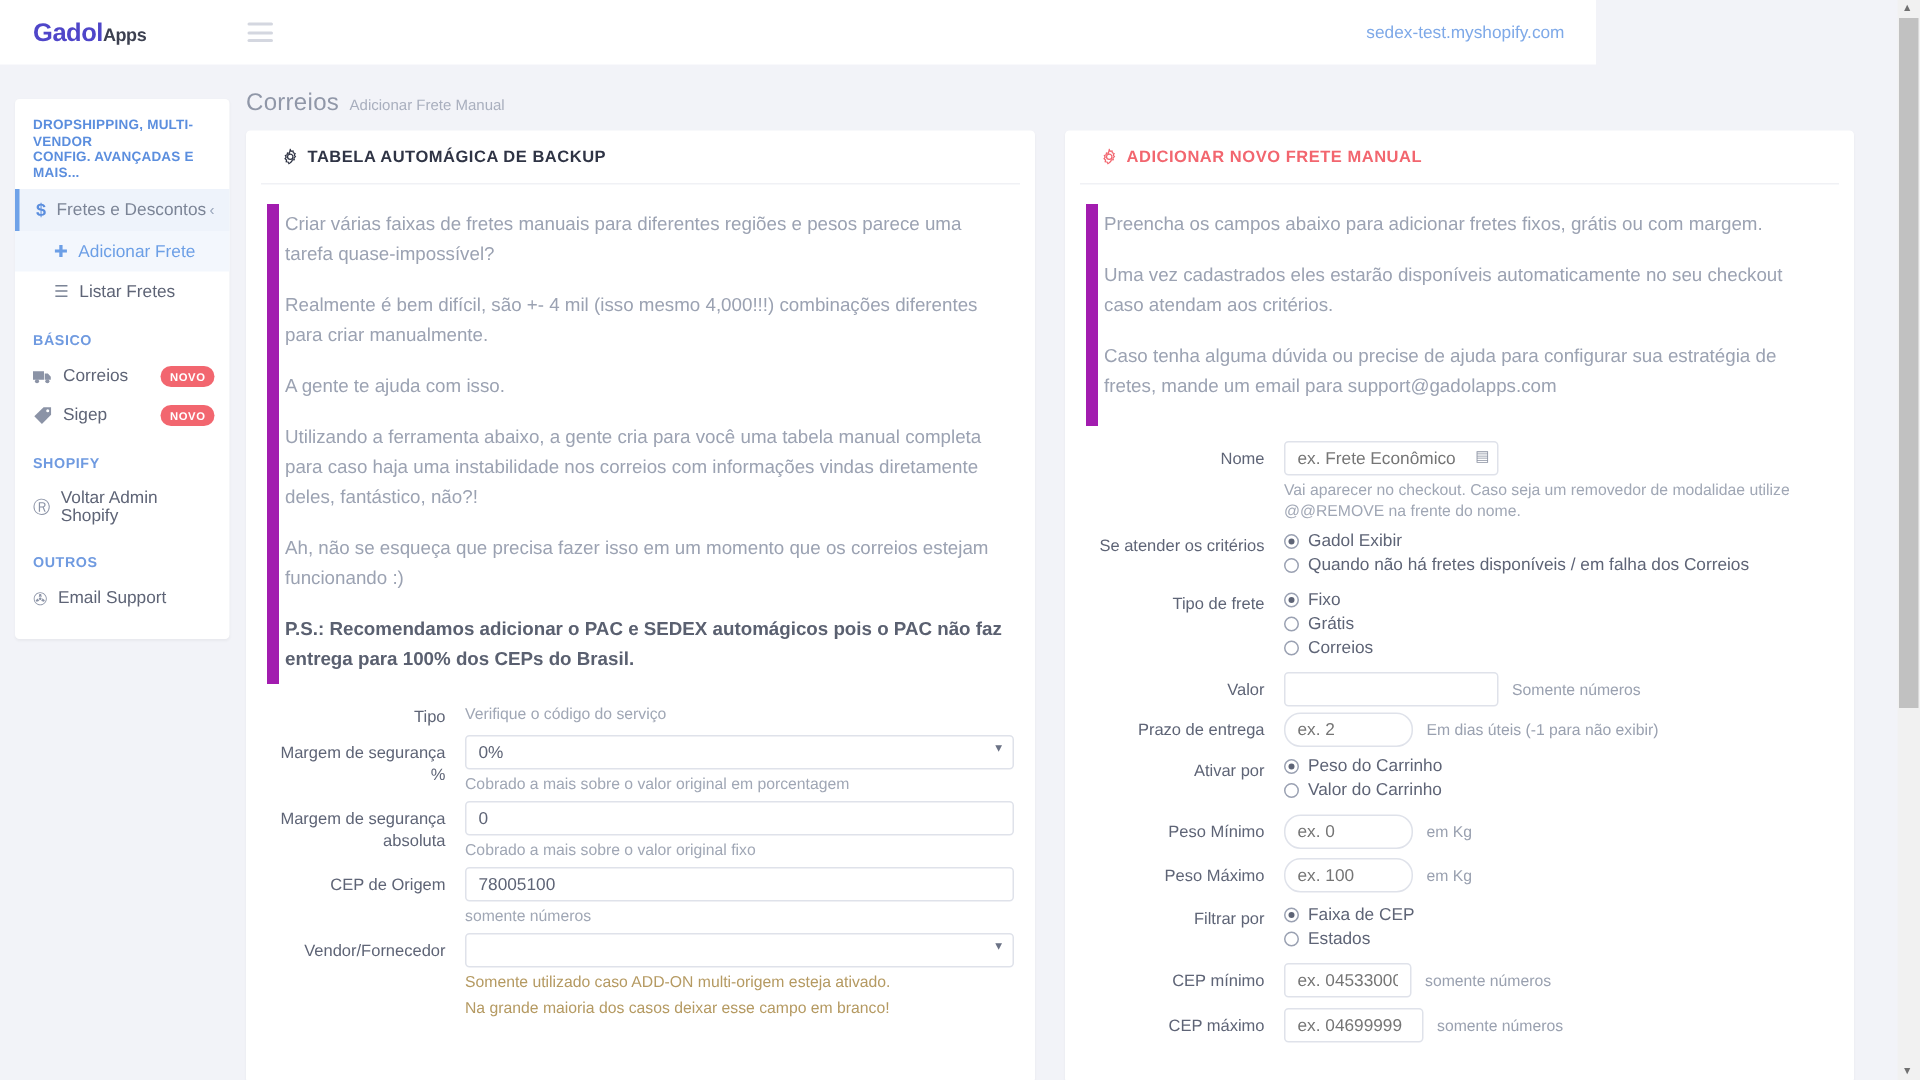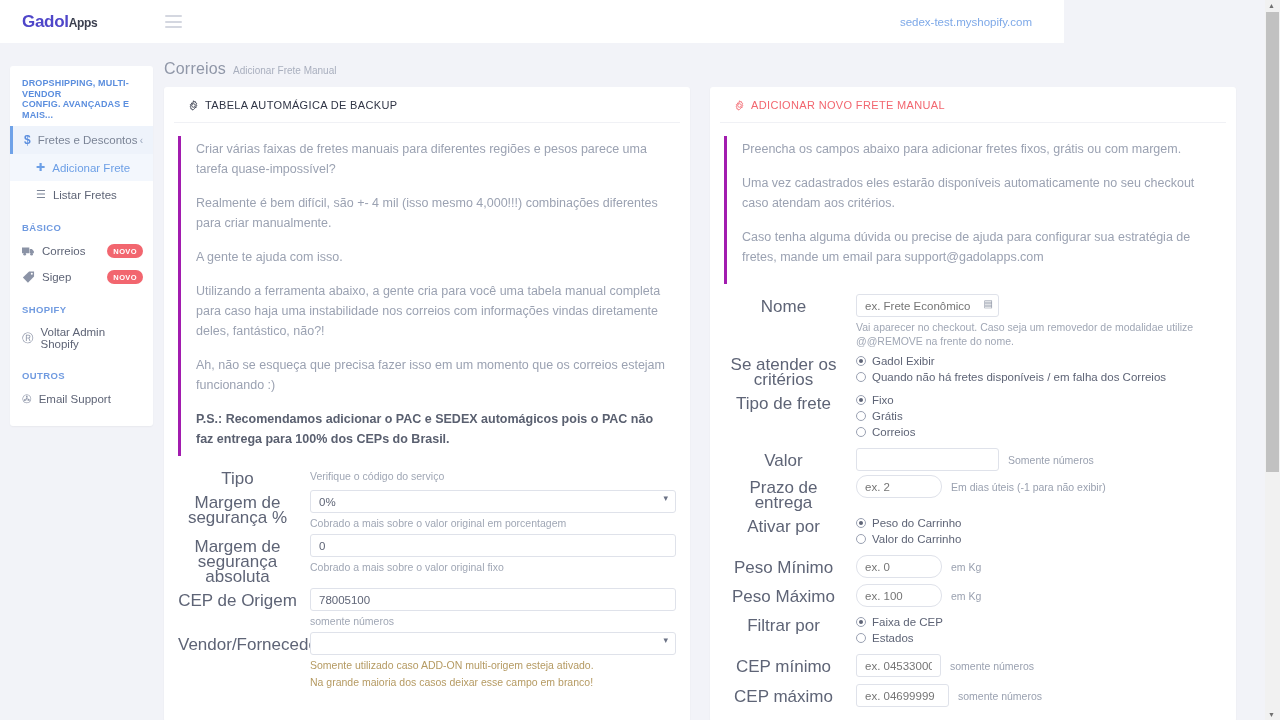--- a/index.html
+++ b/index.html
@@ -22,21 +22,21 @@
   .logo { margin-left: 22px; font-size: 17px; font-weight: bold; letter-spacing: -0.3px; }
   .logo .gadol { color: #4f46c9; }
   .logo .apps  { color: #3c4050; font-size: 12px; font-weight: bold; }
   .hamburger {
     margin-left: 68px; width: 17px; height: 13px;
     display: flex; flex-direction: column; justify-content: space-between;
     cursor: pointer;
   }
   .hamburger i { display: block; height: 2px; background: #d4d7e0; border-radius: 1px; }
   .shop-link {
-    margin-left: auto; margin-right: 32px;
+    margin-left: auto; margin-right: 21px;
     font-size: 11.5px; color: #7ea9e8; text-decoration: none;
   }
 
   
   .sidebar {
     position: absolute; top: 66px; left: 10px;
     width: 143px;
     background: #ffffff;
     border-radius: 3px;
     padding-bottom: 14px;
@@ -95,47 +95,47 @@
 
   .cols { display: flex; gap: 20px; align-items: flex-start; }
   .card {
     background: #fff; border-radius: 3px;
     box-shadow: 0 1px 2px rgba(0,0,0,0.05);
     width: 526px;
     padding: 0 0 10px 0;
     min-height: 635px;
   }
   .card-head {
-    display: flex; align-items: center;
+    display: flex; 
     padding: 12px 0 11px 14px;
-    font-size: 11px; font-weight: normal; letter-spacing: 0.35px;
+    font-size: 11px; font-weight: bold; letter-spacing: 0.35px;
     border-bottom: 1px solid #f0f1f5;
     margin: 0 10px;
   }
   .card-head.blue { color: #2f3445; }
   .card-head.red  { color: #f2666f; }
   .card-head .gear { margin-right: 6px; display: inline-flex; }
 
   .notice {
     margin: 13px 14px 0 14px;
-    border-left: 3px solid #a21caf;
-    padding: 3px 6px 3px 15px;
+    border-left: 8px solid #a21caf;
+    padding: 3px 6px 3px 4px;
   }
   .notice p {
     font-size: 12.5px; line-height: 20px; color: #9ba2b2;
     margin-bottom: 14px;
   }
   .notice p.strong { color: #5a6070; font-weight: bold; margin-bottom: 4px; }
 
   
   .frm { padding: 10px 14px 0 14px; }
   .row { display: flex; align-items: flex-start; margin-bottom: 4px; }
   .lbl {
-    width: 132px; text-align: center; padding-right: 13px; padding-top: 5px;
-    font-size: 17px; color: #5e6476; line-height: 15px;
+    width: 132px; text-align: right; padding-right: 13px; padding-top: 5px;
+    font-size: 11px; color: #5e6476; line-height: 15px;
   }
   .ctrl { flex: 1; }
   .hint { font-size: 10.5px; color: #a0a7b5; line-height: 14px; margin-top: 3px; }
   .hint.amber { color: #b59a62; }
 
   .sel, .txt {
     width: 100%; height: 23px;
     border: 1px solid #dfe2ea; border-radius: 3px;
     background: #fff;
     font-size: 11.5px; color: #5e6476;

